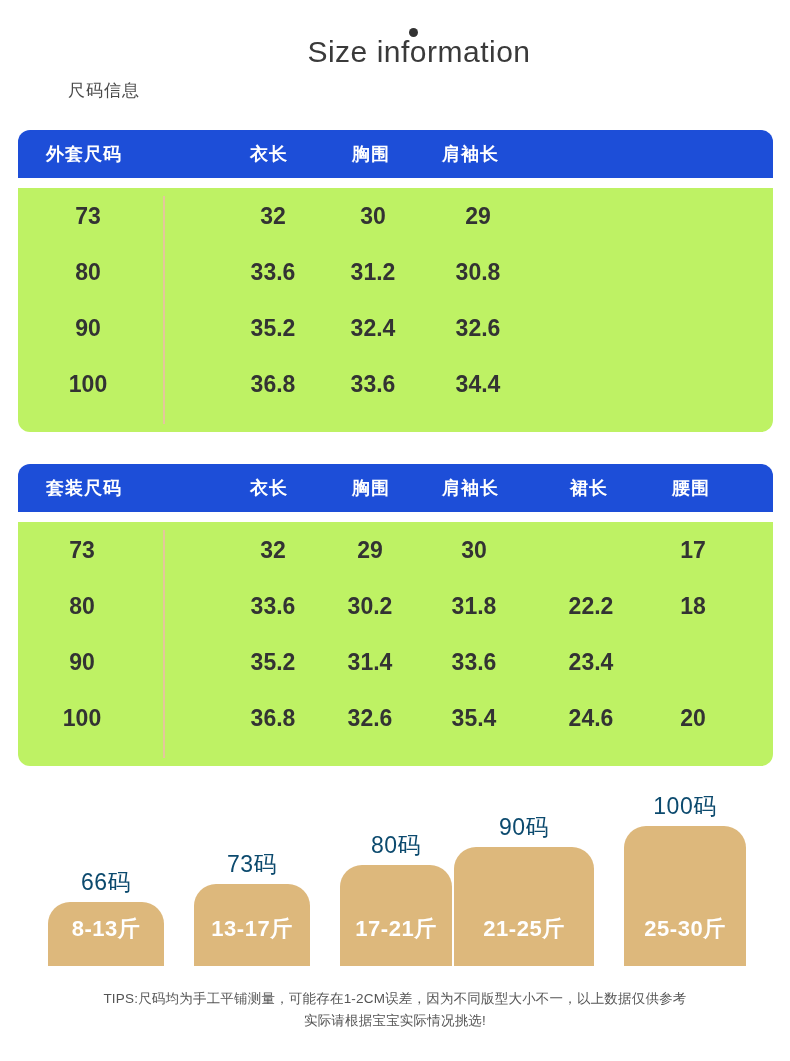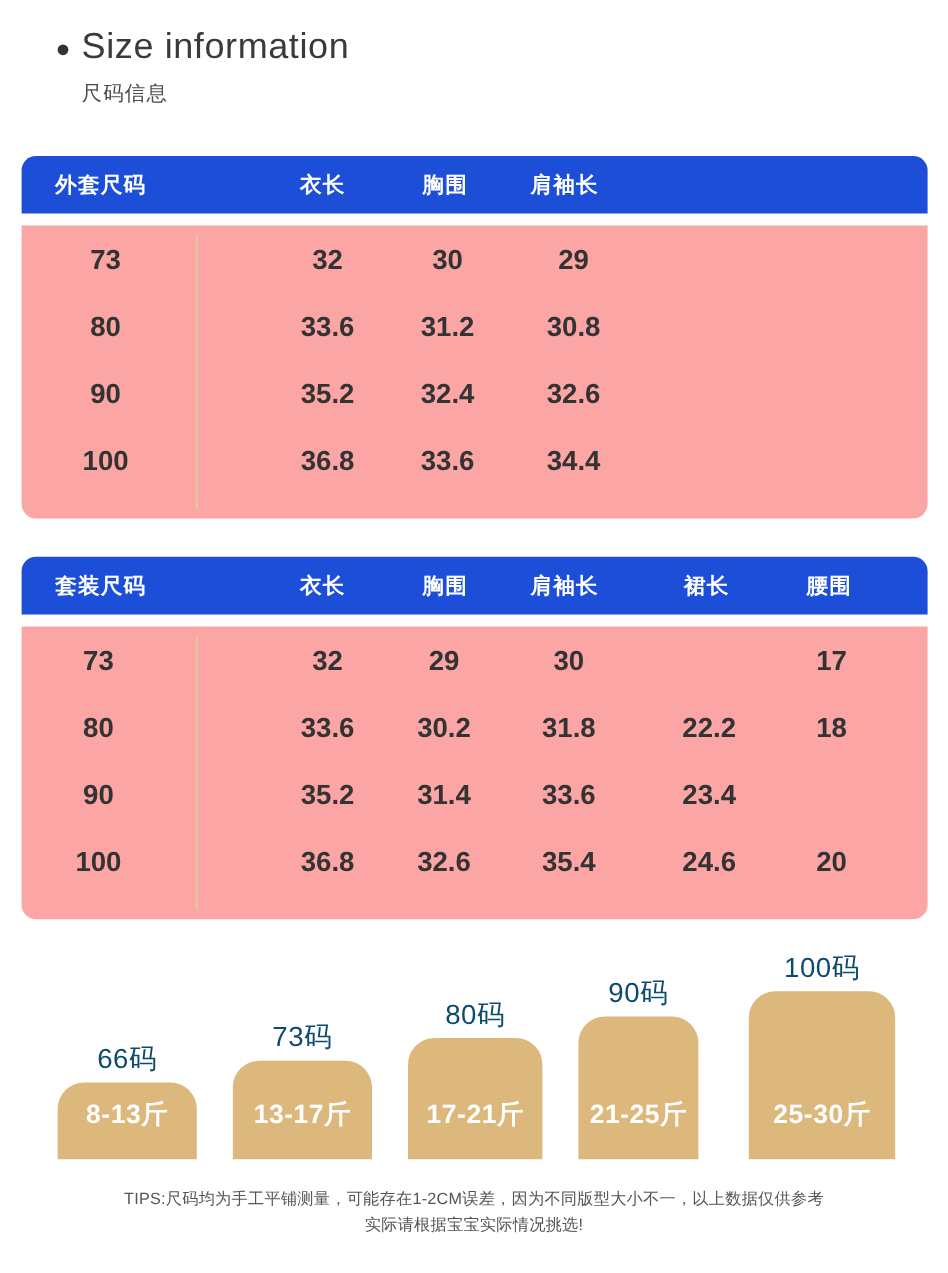--- a/index.html
+++ b/index.html
@@ -7,21 +7,21 @@
     width:790px; height:1061px;
     background:#ffffff;
     font-family:"Liberation Sans","DejaVu Sans",sans-serif;
     position:relative;
     overflow:hidden;
     -webkit-font-smoothing:antialiased;
   }
 
   
   .title-wrap { position:absolute; left:0; top:24px; width:790px; }
-  .title-line { display:flex; align-items:center; padding-left:48px; }
+  .title-line { display:flex; align-items:center; padding-left:48px;flex-direction:column; }
   .bullet {
     width:9px; height:9px; border-radius:50%;
     background:#333333; margin-right:11px; margin-top:4px;
     flex:0 0 auto;
   }
   .title-en {
     font-size:30px; font-weight:400; color:#3a3a3a;
     letter-spacing:0.5px; line-height:1;
   }
   .title-cn {
@@ -36,21 +36,21 @@
     border-radius:12px 12px 0 0;
     position:relative;
   }
   .t-head .cell {
     position:absolute; top:0; height:48px;
     display:flex; align-items:center;
     color:#ffffff; font-size:18px; font-weight:700;
     letter-spacing:1px; white-space:nowrap;
   }
   .t-body {
-    background:#fca5a5;
+    background:#bef264;
     border-radius:0 0 12px 12px;
     position:relative;
   }
   .divider {
     position:absolute; top:8px; bottom:8px;
     width:1.5px; background:#e3c79c;
   }
   .row { position:relative; width:100%; }
   .row .cell {
     position:absolute; top:0; height:100%;
@@ -190,21 +190,21 @@
       <div class="arch-bar" style="height: 82px; background: rgb(221, 184, 124);">
         <span class="arch-value">13-17斤</span>
       </div>
     </div>
     <div class="arch-group" style="left: 340px; width: 112px; height: 135px;">
       <div class="arch-label" style="bottom: 105px;">80码</div>
       <div class="arch-bar" style="height: 101px; background: rgb(221, 184, 124);">
         <span class="arch-value">17-21斤</span>
       </div>
     </div>
-    <div class="arch-group" style="left: 482px; width: 100px; height: 153px;">
+    <div class="arch-group" style="left: 454px; width: 140px; height: 153px;">
       <div class="arch-label" style="bottom: 123px;">90码</div>
       <div class="arch-bar" style="height: 119px; background: rgb(221, 184, 124);">
         <span class="arch-value">21-25斤</span>
       </div>
     </div>
     <div class="arch-group" style="left: 624px; width: 122px; height: 174px;">
       <div class="arch-label" style="bottom: 144px;">100码</div>
       <div class="arch-bar" style="height: 140px; background: rgb(221, 184, 124);">
         <span class="arch-value">25-30斤</span>
       </div>

